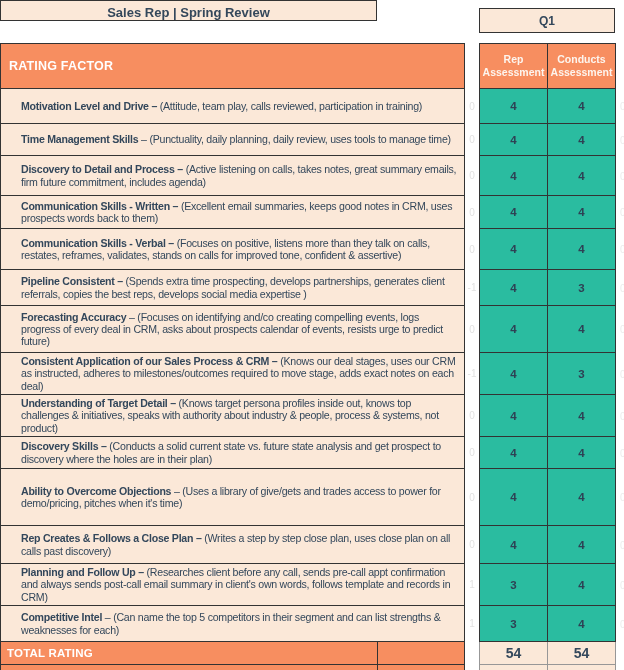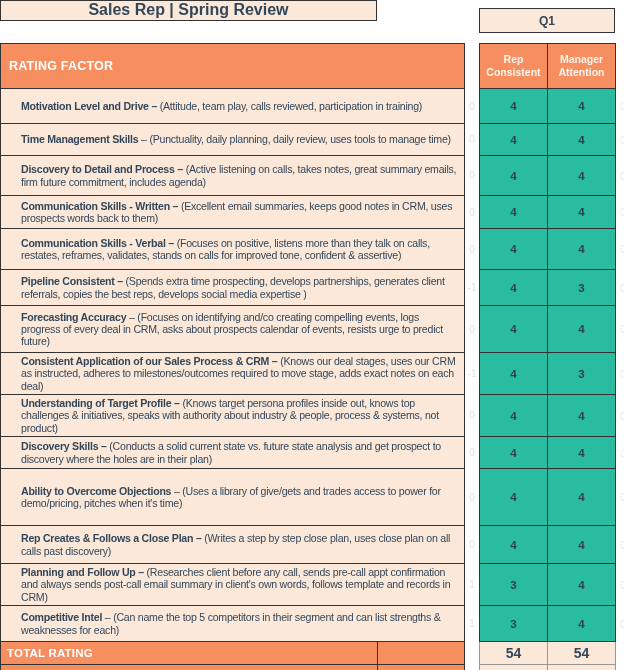--- a/index.html
+++ b/index.html
@@ -6,22 +6,22 @@
     --orange:#F78E60; --peach:#FBE8D8; --green:#2ABCA0; --navy:#33475B;
     --border:#333333; --grayborder:#979797; --faint:#E2E2E2; --ghost:#ECECEC;
   }
   html,body{margin:0;padding:0;background:#ffffff;}
   #canvas{
     position:relative;width:624px;height:670px;background:#ffffff;overflow:hidden;
     font-family:"Liberation Sans",sans-serif;color:var(--navy);
   }
   .titlebar{
     position:absolute;left:0;top:0;width:375px;height:19px;background:var(--peach);
-    border:1px solid var(--border);display:flex;align-items:flex-start;justify-content:center;
-    font-size:16px;font-weight:bold;
+    border:1px solid var(--border);display:flex;align-items:flex-end;justify-content:center;
+    font-size:13px;font-weight:bold;
   }
   .q1box{
     position:absolute;left:479px;top:8px;width:134px;height:23px;background:var(--peach);
     border:1px solid var(--border);display:flex;align-items:center;justify-content:center;
     font-size:12px;font-weight:bold;
   }
   table{position:absolute;left:0;top:43px;width:624px;border-collapse:collapse;table-layout:fixed;}
   td{padding:0;vertical-align:middle;}
   thead tr{height:45px;}
   td.fhead{
@@ -85,22 +85,22 @@
         <col style="width:87px">
         <col style="width:15px">
       <col style="width:68px">
         <col style="width:68px">
         <col style="width:9px">
     </colgroup>
     <thead>
       <tr>
         <td class="fhead" colspan="2">RATING FACTOR</td>
         <td class="gap"></td>
-        <td class="ahead">Rep Consistent</td>
-        <td class="ahead">Manager Attention</td>
+        <td class="ahead">Rep Assessment</td>
+        <td class="ahead">Conducts Assessment</td>
         <td class="edge"></td>
       </tr>
     </thead>
     <tbody id="rows-body">
 
     <tr>
       <td class="factor" colspan="2">
         <b>Motivation Level and Drive –</b>
         <span>(Attitude, team play, calls reviewed, participation in training)</span>
       </td>
@@ -198,21 +198,21 @@
       <td class="gap"><span>-1</span></td>
       <td class="val">4</td>
       <td class="val">3</td>
       <td class="edge">
             <span class="ghost">0</span>
           </td>
     </tr>
 
     <tr>
       <td class="factor" colspan="2">
-        <b>Understanding of Target Profile –</b>
+        <b>Understanding of Target Detail –</b>
         <span>(Knows target persona profiles inside out, knows top challenges &amp; initiatives, speaks with authority about industry &amp; people, process &amp; systems, not product)</span>
       </td>
       <td class="gap"><span>0</span></td>
       <td class="val">4</td>
       <td class="val">4</td>
       <td class="edge">
             <span class="ghost">0</span>
           </td>
     </tr>
 

